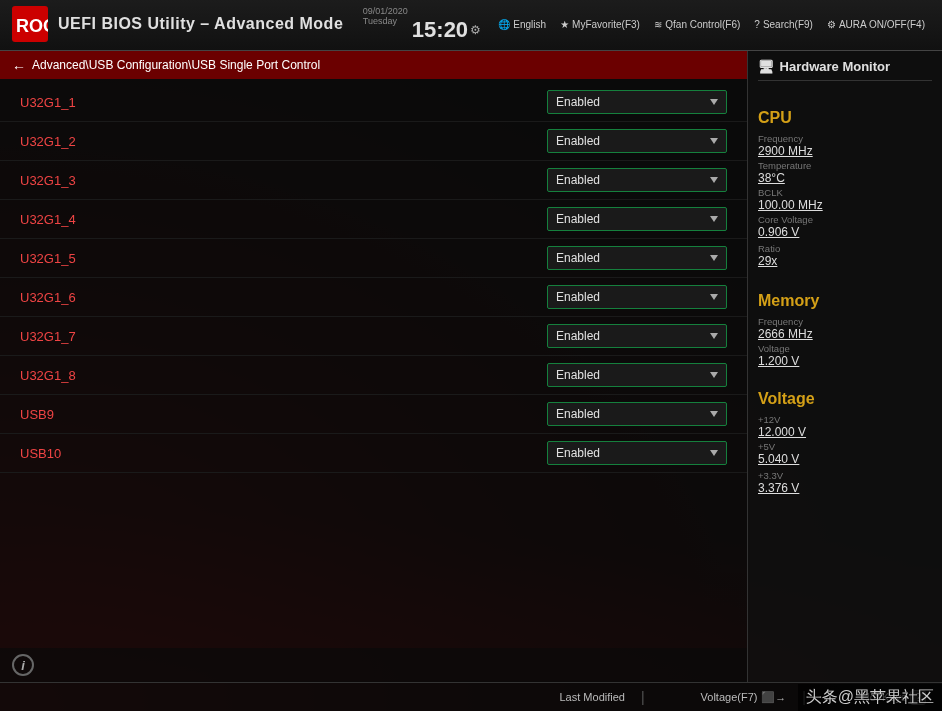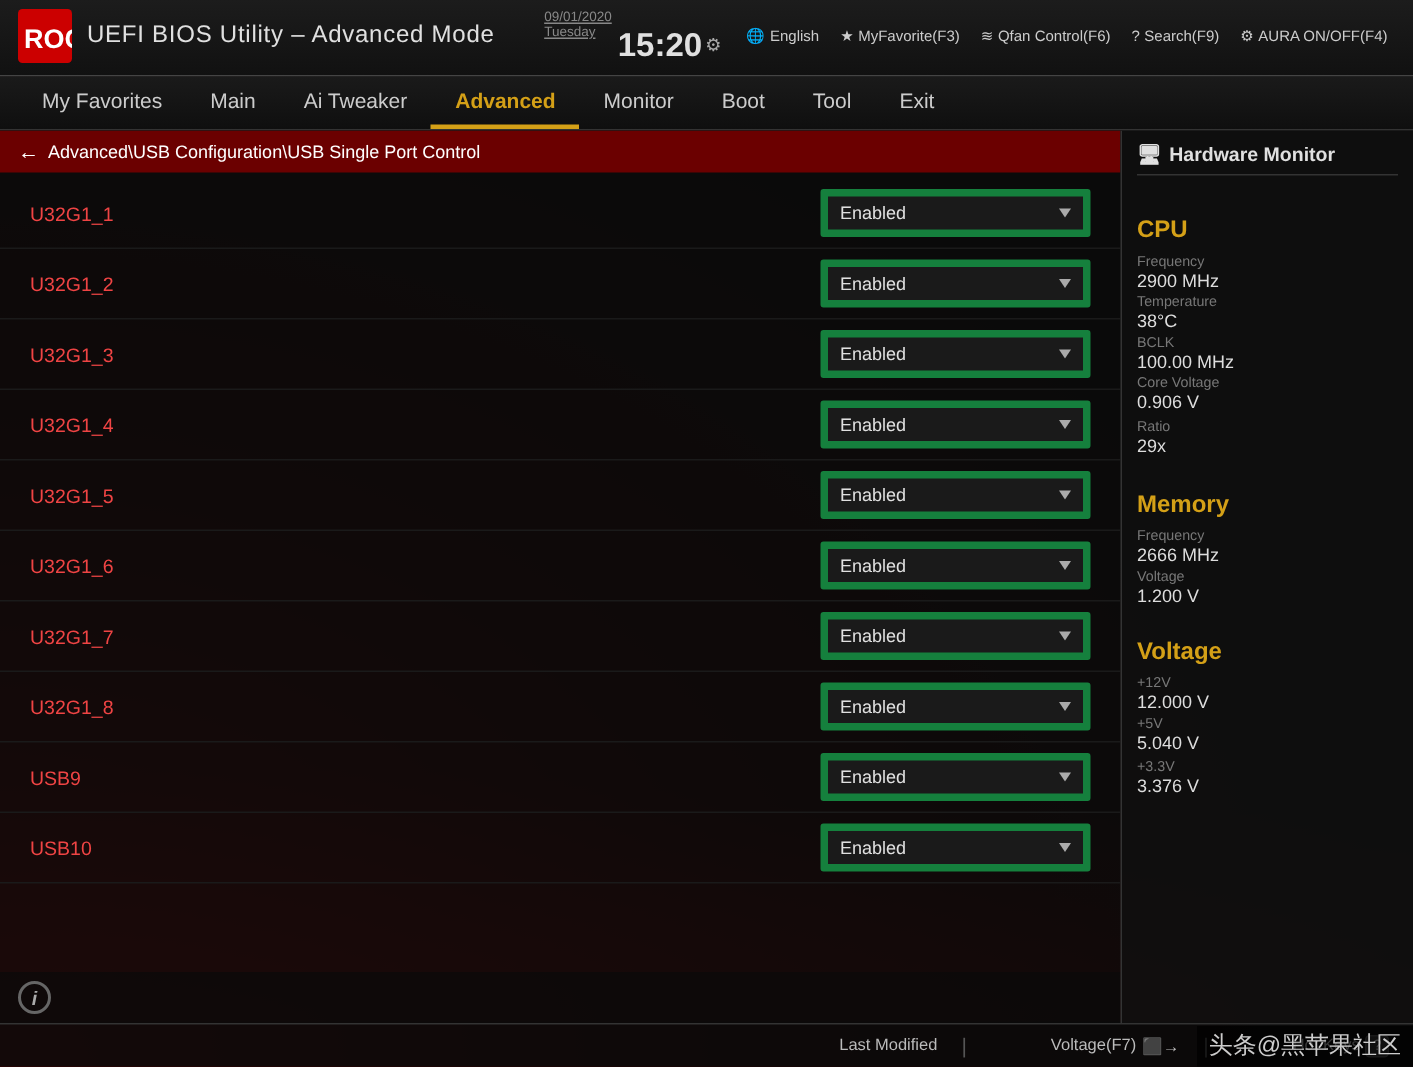--- a/index.html
+++ b/index.html
@@ -45,41 +45,41 @@
 
     .rog-logo {
       width: 36px;
       height: 36px;
       flex-shrink: 0;
     }
 
     .bios-title {
       color: #e0e0e0;
       font-size: 16px;
-      font-weight: 400;
+      font-weight: 700;
       letter-spacing: 0.5px;
       flex: 1;
     }
 
     .header-info {
       display: flex;
       align-items: center;
       gap: 4px;
       font-size: 11px;
       color: #aaa;
     }
 
     .date-time-block {
       display: flex;
       align-items: flex-start;
       gap: 4px;
       margin-right: 8px;
     }
 
-    .date-text { font-size: 9px; color: #888; line-height: 1.1; text-decoration: underline; }
+    .date-text { font-size: 9px; color: #888; line-height: 1.1; }
     .time-text { font-size: 22px; color: #e0e0e0; font-weight: bold; line-height: 1; }
     .gear-icon { font-size: 12px; color: #aaa; }
 
     .header-btn {
       display: flex;
       align-items: center;
       gap: 3px;
       color: #ccc;
       font-size: 10px;
       cursor: pointer;
@@ -160,21 +160,21 @@
     }
 
     .setting-control {
       display: flex;
       align-items: center;
       gap: 4px;
     }
 
     .dropdown {
       background: #1a1a1a;
-      border: 5px solid #15803d;
+      border: 1px solid #15803d;
       color: #e0e0e0;
       padding: 4px 8px;
       font-size: 12px;
       width: 180px;
       display: flex;
       align-items: center;
       justify-content: space-between;
       cursor: pointer;
       border-radius: 2px;
     }
@@ -249,20 +249,21 @@
 
     .monitor-label {
       font-size: 9.5px;
       color: #777;
     }
 
     .monitor-value {
       font-size: 12px;
       color: #ddd;
       font-weight: 500;
+      text-decoration: underline;
     }
 
     .monitor-single {
       display: flex;
       flex-direction: column;
       margin: 2px 0;
     }
 
     
     .footer {
@@ -369,30 +370,20 @@
           <span>Search(F9)</span>
         </div>
         <div class="header-btn">
           <span>⚙</span>
           <span>AURA ON/OFF(F4)</span>
         </div>
       </div>
     </div>
   </div>
 
-  <div class="navbar">
-    <div class="nav-item">My Favorites</div>
-    <div class="nav-item">Main</div>
-    <div class="nav-item">Ai Tweaker</div>
-    <div class="nav-item active">Advanced</div>
-    <div class="nav-item">Monitor</div>
-    <div class="nav-item">Boot</div>
-    <div class="nav-item">Tool</div>
-    <div class="nav-item">Exit</div>
-  </div>
 
   <div class="content-area">
 
     <div class="main-panel">
 
       <div class="breadcrumb">
         <span class="back-arrow">←</span>
         <span>Advanced\USB Configuration\USB Single Port Control</span>
       </div>
 

